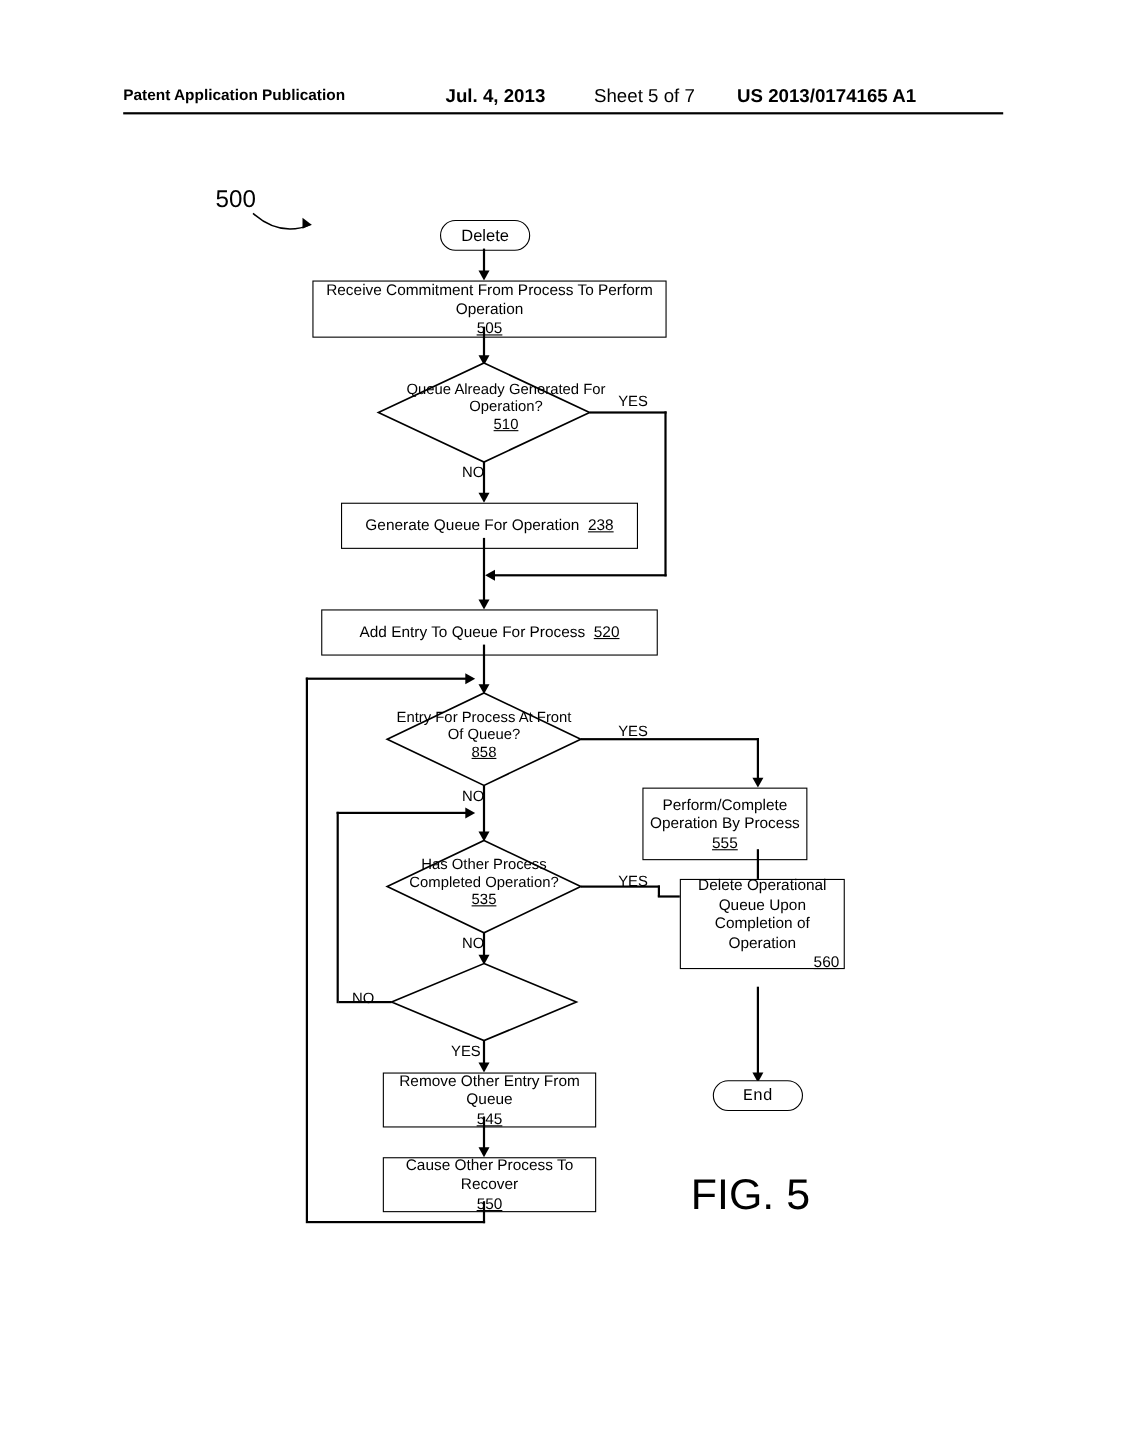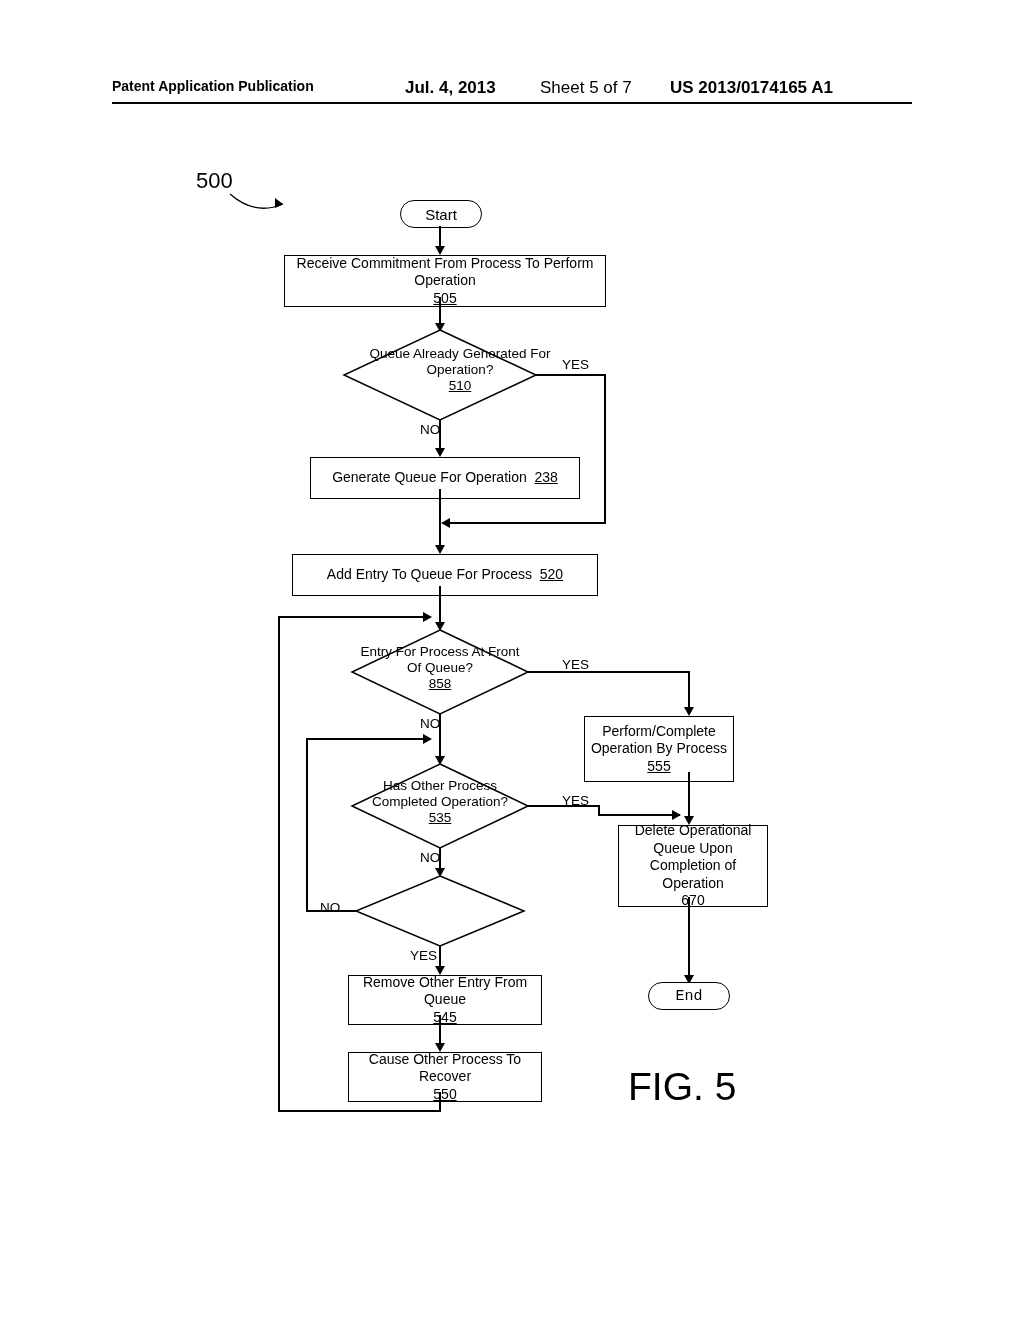--- a/index.html
+++ b/index.html
@@ -41,21 +41,21 @@
     <div class="line"></div>
   </div>
 
   <div class="fignum">500</div>
   <svg class="curve" style="top:176px;left:225px;" width="70" height="40">
     <path d="M5 18 Q 30 40 58 28" fill="none" stroke="#000" stroke-width="1.3"></path>
     <polygon points="58,28 50,22 50,32" fill="#000"></polygon>
   </svg>
 
   <div class="term" style="top:200px;left:400px;width:80px;height:26px;">
-    <span>Start</span>
+    <span>Delete</span>
   </div>
   <div class="conn" style="top:226px;left:439px;width:2px;height:22px;"></div>
   <div class="arrowD" style="top:246px;left:435px;"></div>
 
   <div class="box" style="top:255px;left:284px;width:312px;height:42px;">
     <div>Receive Commitment From Process To Perform Operation</div>
     <div class="ref" style="display:inline">505</div>
   </div>
   <div class="conn" style="top:297px;left:439px;width:2px;height:28px;"></div>
   <div class="arrowD" style="top:323px;left:435px;"></div>
@@ -133,23 +133,23 @@
       <div class="ref">535</div>
     </div>
   </div>
   <div class="lbl" style="top:793px;left:562px;">YES</div>
   <div class="lbl" style="top:850px;left:420px;">NO</div>
 
   <div class="conn" style="top:805px;left:528px;width:72px;height:2px;"></div>
   <div class="conn" style="top:805px;left:598px;width:2px;height:10px;"></div>
   <div class="conn" style="top:814px;left:598px;width:82px;height:2px;"></div>
 
-  <div class="box" style="top:825px;left:618px;width:140px;height:72px;">
+  <div class="box" style="top:799px;left:618px;width:140px;height:72px;align-items:flex-end;">
     <div>Delete Operational Queue Upon Completion of Operation</div>
-    <div><span class="ref">670</span></div>
+    <div><span class="ref">560</span></div>
   </div>
   <div class="conn" style="top:897px;left:688px;width:2px;height:80px;"></div>
   <div class="arrowD" style="top:975px;left:684px;"></div>
 
   <div class="term" style="top:982px;left:648px;width:80px;height:26px;font-family:Liberation Mono, monospace;">
     <span>End</span>
   </div>
 
   <div class="conn" style="top:848px;left:439px;width:2px;height:22px;"></div>
   <div class="arrowD" style="top:868px;left:435px;"></div>

